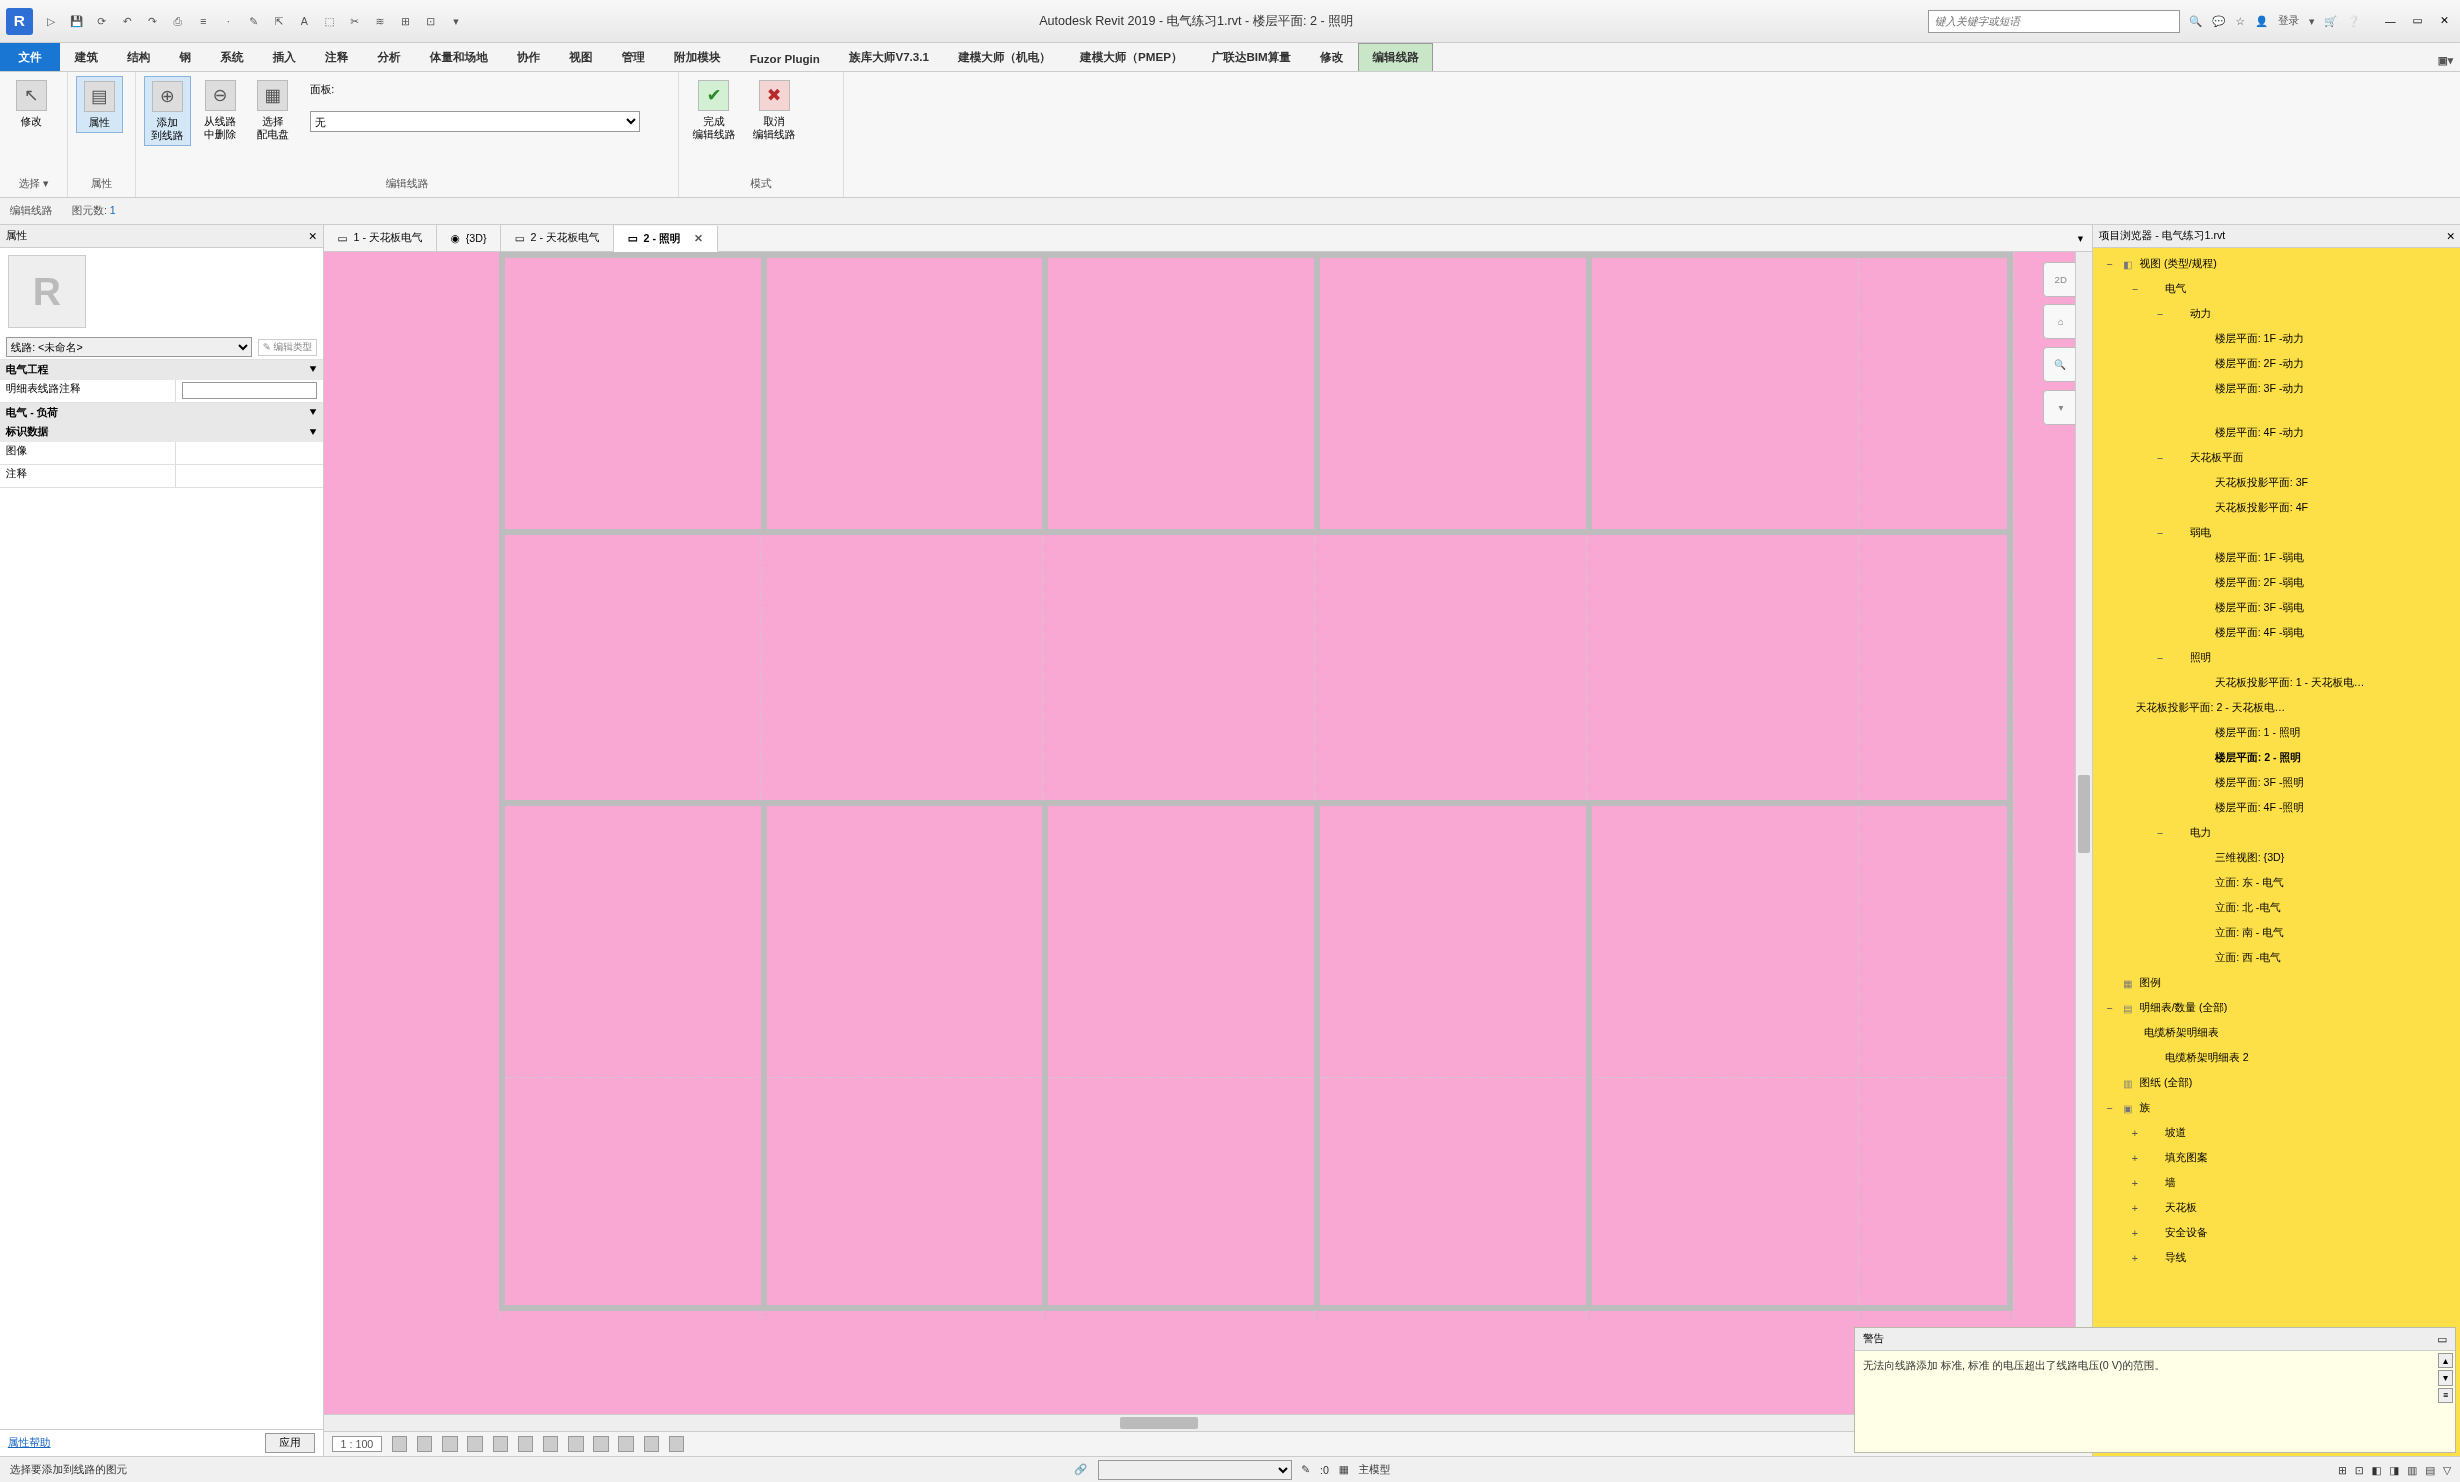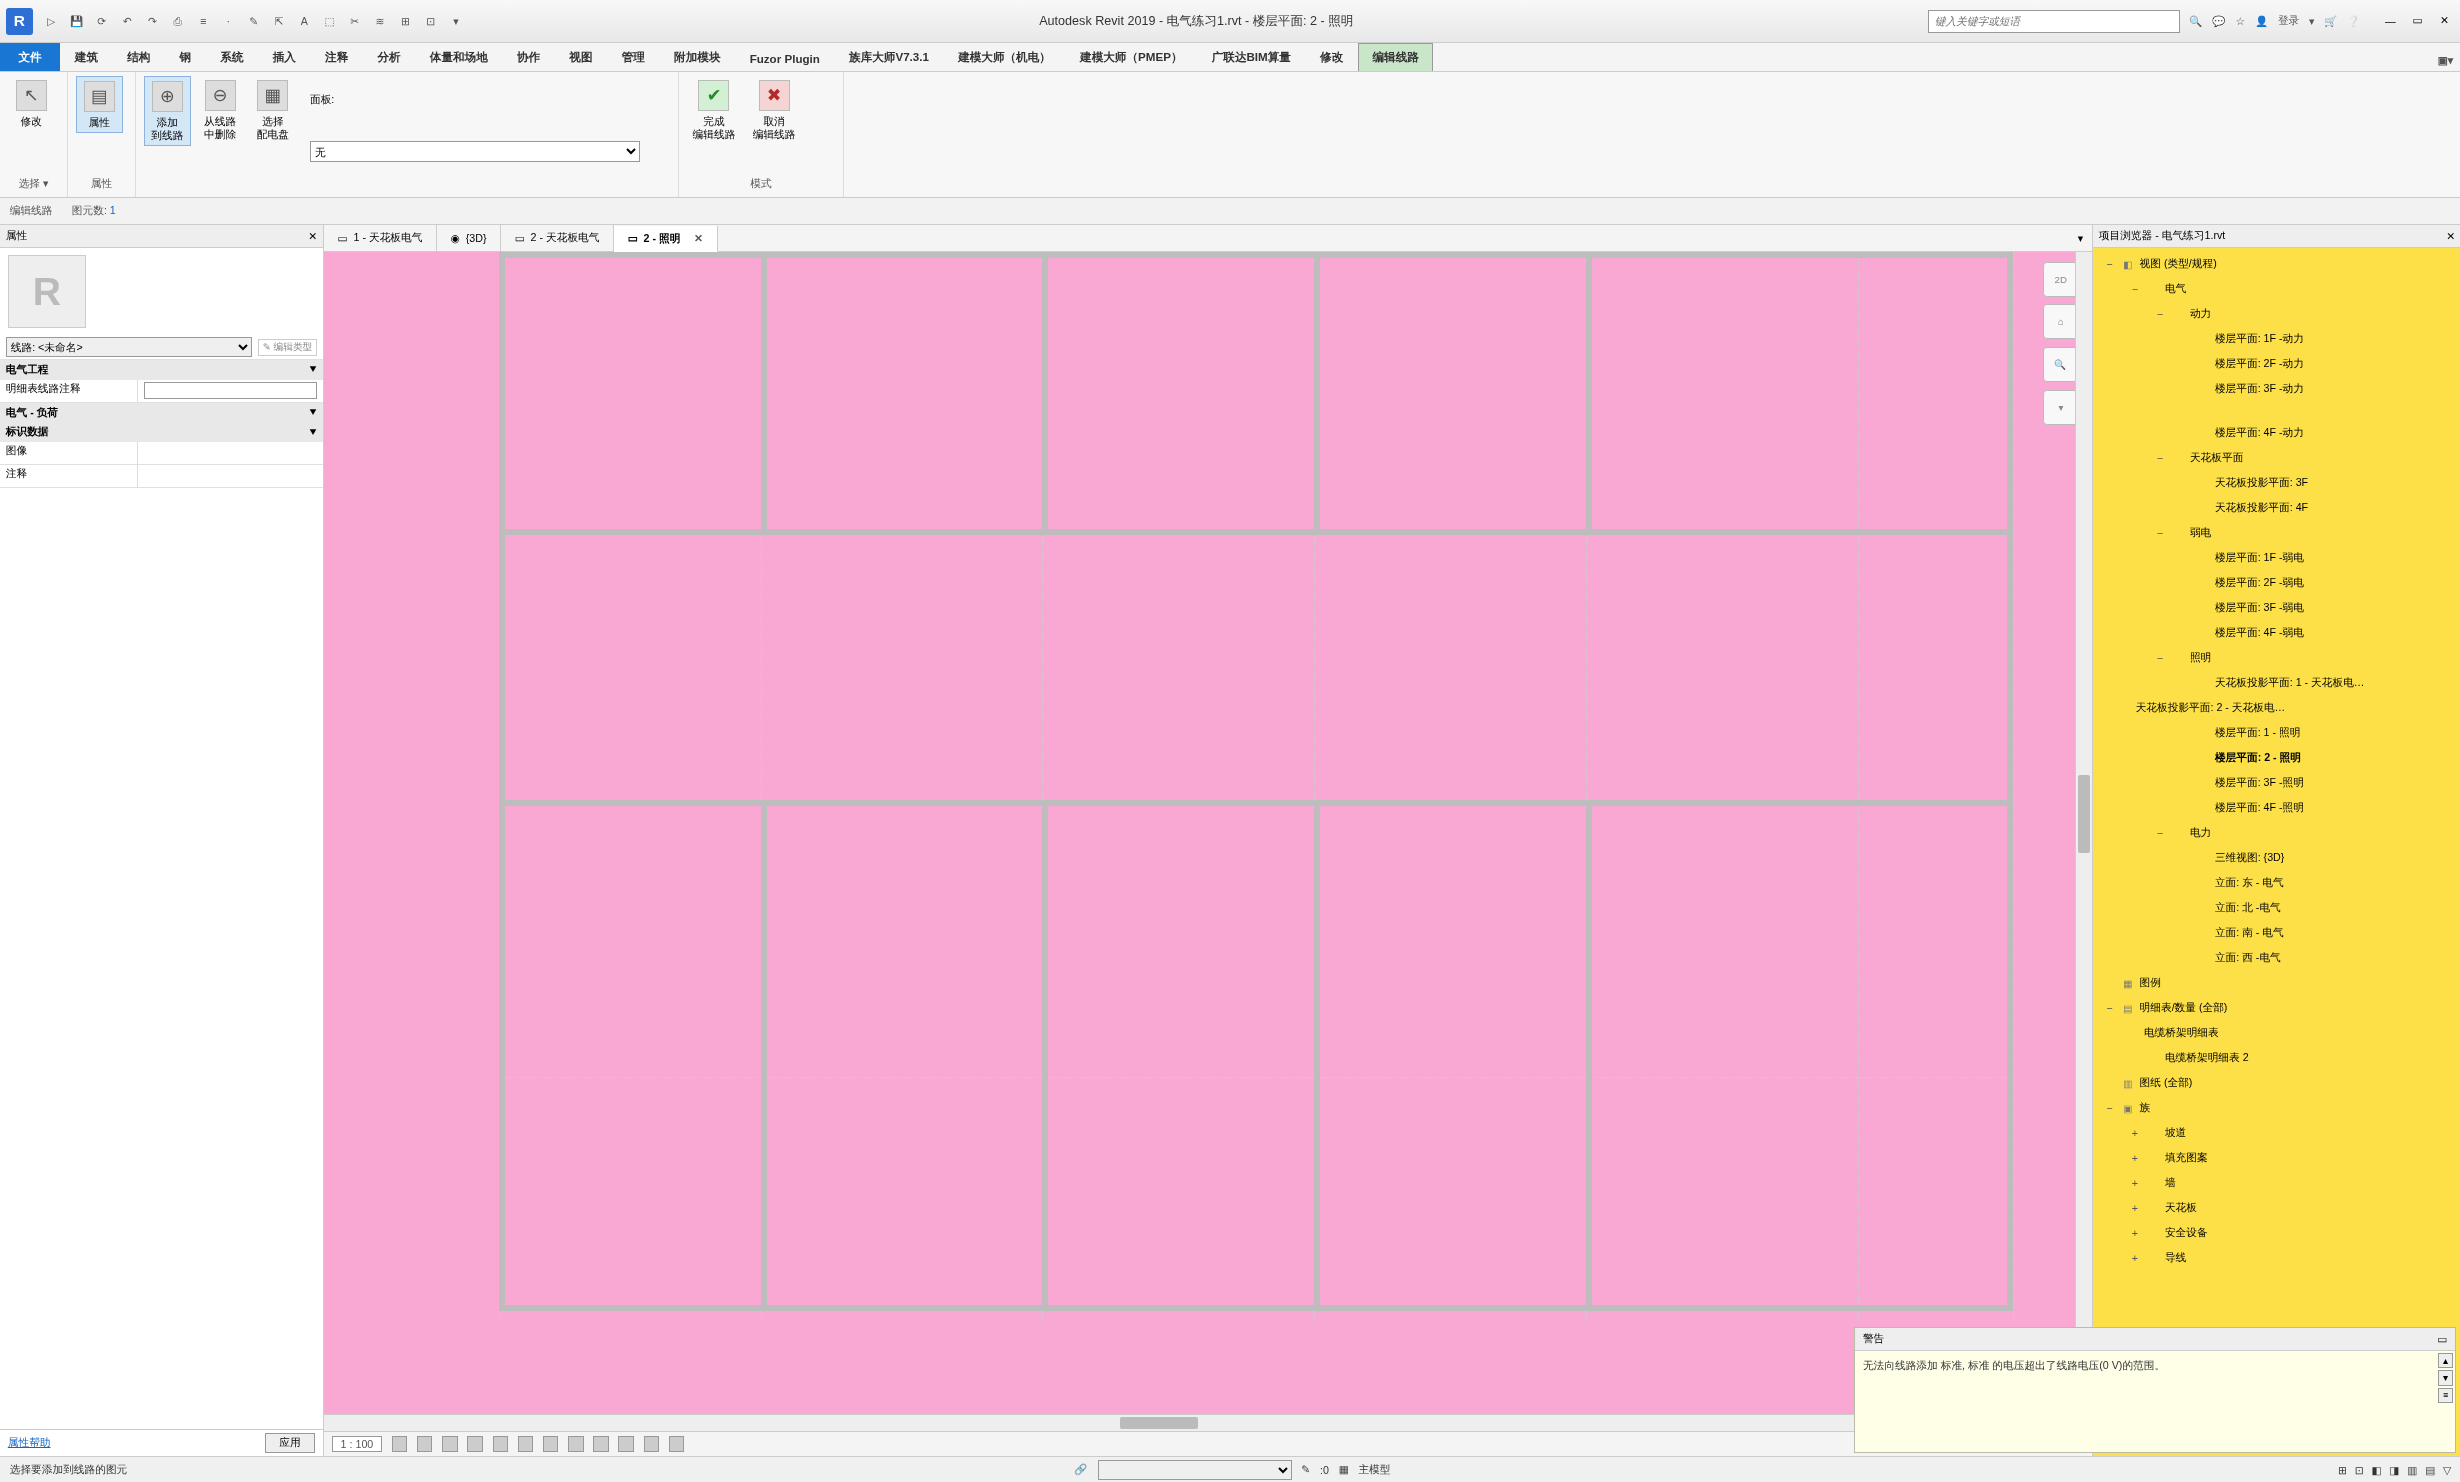--- a/index.html
+++ b/index.html
@@ -26,37 +26,37 @@
 .ribbon { height: 126px; background: #f7f7f7; border-bottom: 1px solid #ccc; display: flex; }
 .ribbon-panel { border-right: 1px solid #ddd; padding: 3.9px 7.8px; display: flex; flex-direction: column; justify-content: space-between; }
 .ribbon-panel .panel-body { display: flex; gap: 5.8px; align-items: flex-start; }
 .ribbon-panel .panel-label { text-align: center; color: #555; font-size: 10.7px; padding: 1.9px 0; }
 .rbtn { display: flex; flex-direction: column; align-items: center; padding: 3.9px 5.8px; cursor: pointer; min-width: 47px; }
 .rbtn .icn { width: 31px; height: 31px; background: #ddd; border: 1px solid #bbb; margin-bottom: 3.9px; display:flex;align-items:center;justify-content:center;font-size:17.5px;color:#555; }
 .rbtn .lbl { font-size: 10.7px; text-align: center; line-height: 1.2; }
 .rbtn.sel { background: #d4e7f7; border: 1px solid #8ab4dd; }
 .icn.green { background:#d4f0d4; color:#2a8a2a; }
 .icn.red { background:#f5d4d4; color:#b52a2a; }
-.panel-row { display: flex; align-items: center; gap: 5.8px; margin: 17px 0; }
+.panel-row { display: flex; align-items: center; gap: 5.8px; margin: 7px 0; }
 .panel-row select { width: 330px; height: 21.3px; border:1px solid #999; background:#fff; }
 
 .sub-bar { height: 27px; background: #f2f2f2; border-bottom: 1px solid #ccc; display: flex; align-items: center; padding: 0 9.7px; gap: 19.4px; color:#555; }
 
 .main { flex: 1; display: flex; min-height: 0; }
 .panel-left { width: 324px; background: #fff; border-right: 1px solid #ccc; display: flex; flex-direction: column; }
 .panel-header { height: 23px; background: #eee; border-bottom: 1px solid #ccc; display: flex; align-items: center; padding: 0 5.8px; justify-content: space-between; }
 .panel-header .close { cursor: pointer; }
 .prop-preview { height: 87px; display: flex; align-items: center; padding: 7.8px; }
 .prop-preview .thumb { width: 78px; height: 73px; background: #eee; border: 1px solid #ccc; display:flex;align-items:center;justify-content:center;font-size:39px;color:#bbb;font-weight:bold; }
 .prop-row { display: flex; align-items: center; height: 25px; border-bottom: 1px solid #e0e0e0; padding: 0 5.8px; }
 .prop-row select { flex:1; height:19.4px; border:1px solid #999; }
 .prop-row .btn-sm { margin-left:5.8px; font-size:9.7px; color:#888; border:1px solid #ccc; padding:1px 3.9px; cursor:pointer; }
 .prop-cat { background: #e8e8e8; font-weight: bold; padding: 2.9px 5.8px; display:flex; justify-content:space-between; align-items:center; }
 .prop-grid-row { display: flex; height: 23px; border-bottom: 1px solid #e0e0e0; }
-.prop-grid-row .c1 { width: 138px; padding: 1.9px 5.8px; border-right: 1px solid #ddd; }
+.prop-grid-row .c1 { width: 176px; padding: 1.9px 5.8px; border-right: 1px solid #ddd; }
 .prop-grid-row .c2 { flex: 1; padding: 1.9px 5.8px; }
 .prop-grid-row input { width: 100%; border: 1px solid #999; height: 17.5px; }
 .prop-footer { margin-top: auto; height: 27px; border-top: 1px solid #ccc; display: flex; align-items: center; justify-content: space-between; padding: 0 7.8px; }
 .prop-footer .link { color: #1565c0; text-decoration: underline; cursor: pointer; }
 .prop-footer .apply { padding: 1.9px 13.6px; border: 1px solid #999; background: #eee; cursor: pointer; }
 
 .center { flex: 1; display: flex; flex-direction: column; background: #fff; min-width:0; }
 .view-tabs { height: 27px; background: #f4f4f4; border-bottom: 1px solid #ccc; display: flex; }
 .view-tabs .vtab { display: flex; align-items: center; padding: 0 13.6px; border-right: 1px solid #ccc; cursor: pointer; gap: 5.8px; }
 .view-tabs .vtab.active { background: #fff; border-bottom: 1.9px solid #fff; font-weight: bold; position:relative; top:1px; }

